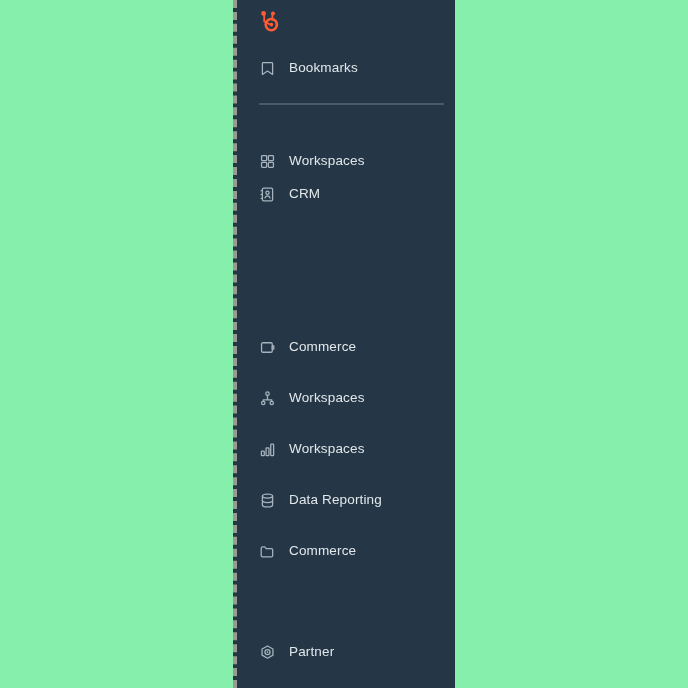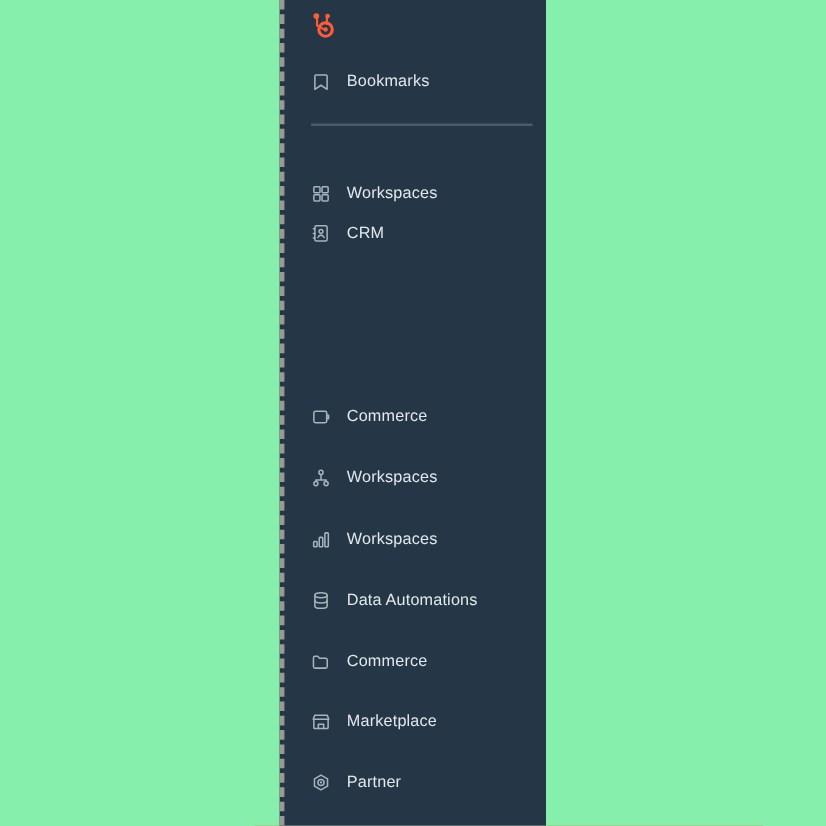--- a/index.html
+++ b/index.html
@@ -179,42 +179,32 @@
     </div>
 
     <div class="nav-item" style="top:483px">
       <span class="nav-ico">
         <svg width="17" height="17" viewBox="0 0 20 20" fill="none" stroke="currentColor" stroke-width="1.5" stroke-linejoin="round" stroke-linecap="round">
           <ellipse cx="10" cy="4.8" rx="6" ry="2.4"></ellipse>
           <path d="M4 4.8v10.4c0 1.32 2.69 2.4 6 2.4s6-1.08 6-2.4V4.8"></path>
           <path d="M4 10c0 1.32 2.69 2.4 6 2.4s6-1.08 6-2.4"></path>
         </svg>
       </span>
-      <span class="nav-label">Data Automations</span>
+      <span class="nav-label">Data Reporting</span>
     </div>
 
     <div class="nav-item" style="top:534px">
       <span class="nav-ico">
         <svg width="17" height="17" viewBox="0 0 20 20" fill="none" stroke="currentColor" stroke-width="1.5" stroke-linejoin="round" stroke-linecap="round">
           <path d="M2.6 6.2a1.6 1.6 0 0 1 1.6-1.6h2.6l1.7 2h6a1.6 1.6 0 0 1 1.6 1.6v6.4a1.6 1.6 0 0 1-1.6 1.6H4.2a1.6 1.6 0 0 1-1.6-1.6z"></path>
         </svg>
       </span>
       <span class="nav-label">Commerce</span>
     </div>
 
-    <div class="nav-item" style="top:584px">
-      <span class="nav-ico">
-        <svg width="17" height="17" viewBox="0 0 20 20" fill="none" stroke="currentColor" stroke-width="1.5" stroke-linejoin="round" stroke-linecap="round">
-          <path d="M3 7.6h14v8.2a.8.8 0 0 1-.8.8H3.8a.8.8 0 0 1-.8-.8z"></path>
-          <path d="M2.4 7.6 3.9 3.6h12.2l1.5 4"></path>
-          <path d="M7.4 16.6v-4.2h5.2v4.2"></path>
-        </svg>
-      </span>
-      <span class="nav-label">Marketplace</span>
-    </div>
 
     <div class="nav-item" style="top:635px">
       <span class="nav-ico">
         <svg width="17" height="17" viewBox="0 0 20 20" fill="none" stroke="currentColor" stroke-width="1.5" stroke-linejoin="round" stroke-linecap="round">
           <path d="M10 2.3 16.4 5.9v7.2L10 16.7 3.6 13.1V5.9z"></path>
           <circle cx="10" cy="9.5" r="3"></circle>
           <circle cx="10" cy="9.5" r="1.1" fill="currentColor" stroke="none"></circle>
         </svg>
       </span>
       <span class="nav-label">Partner</span>

